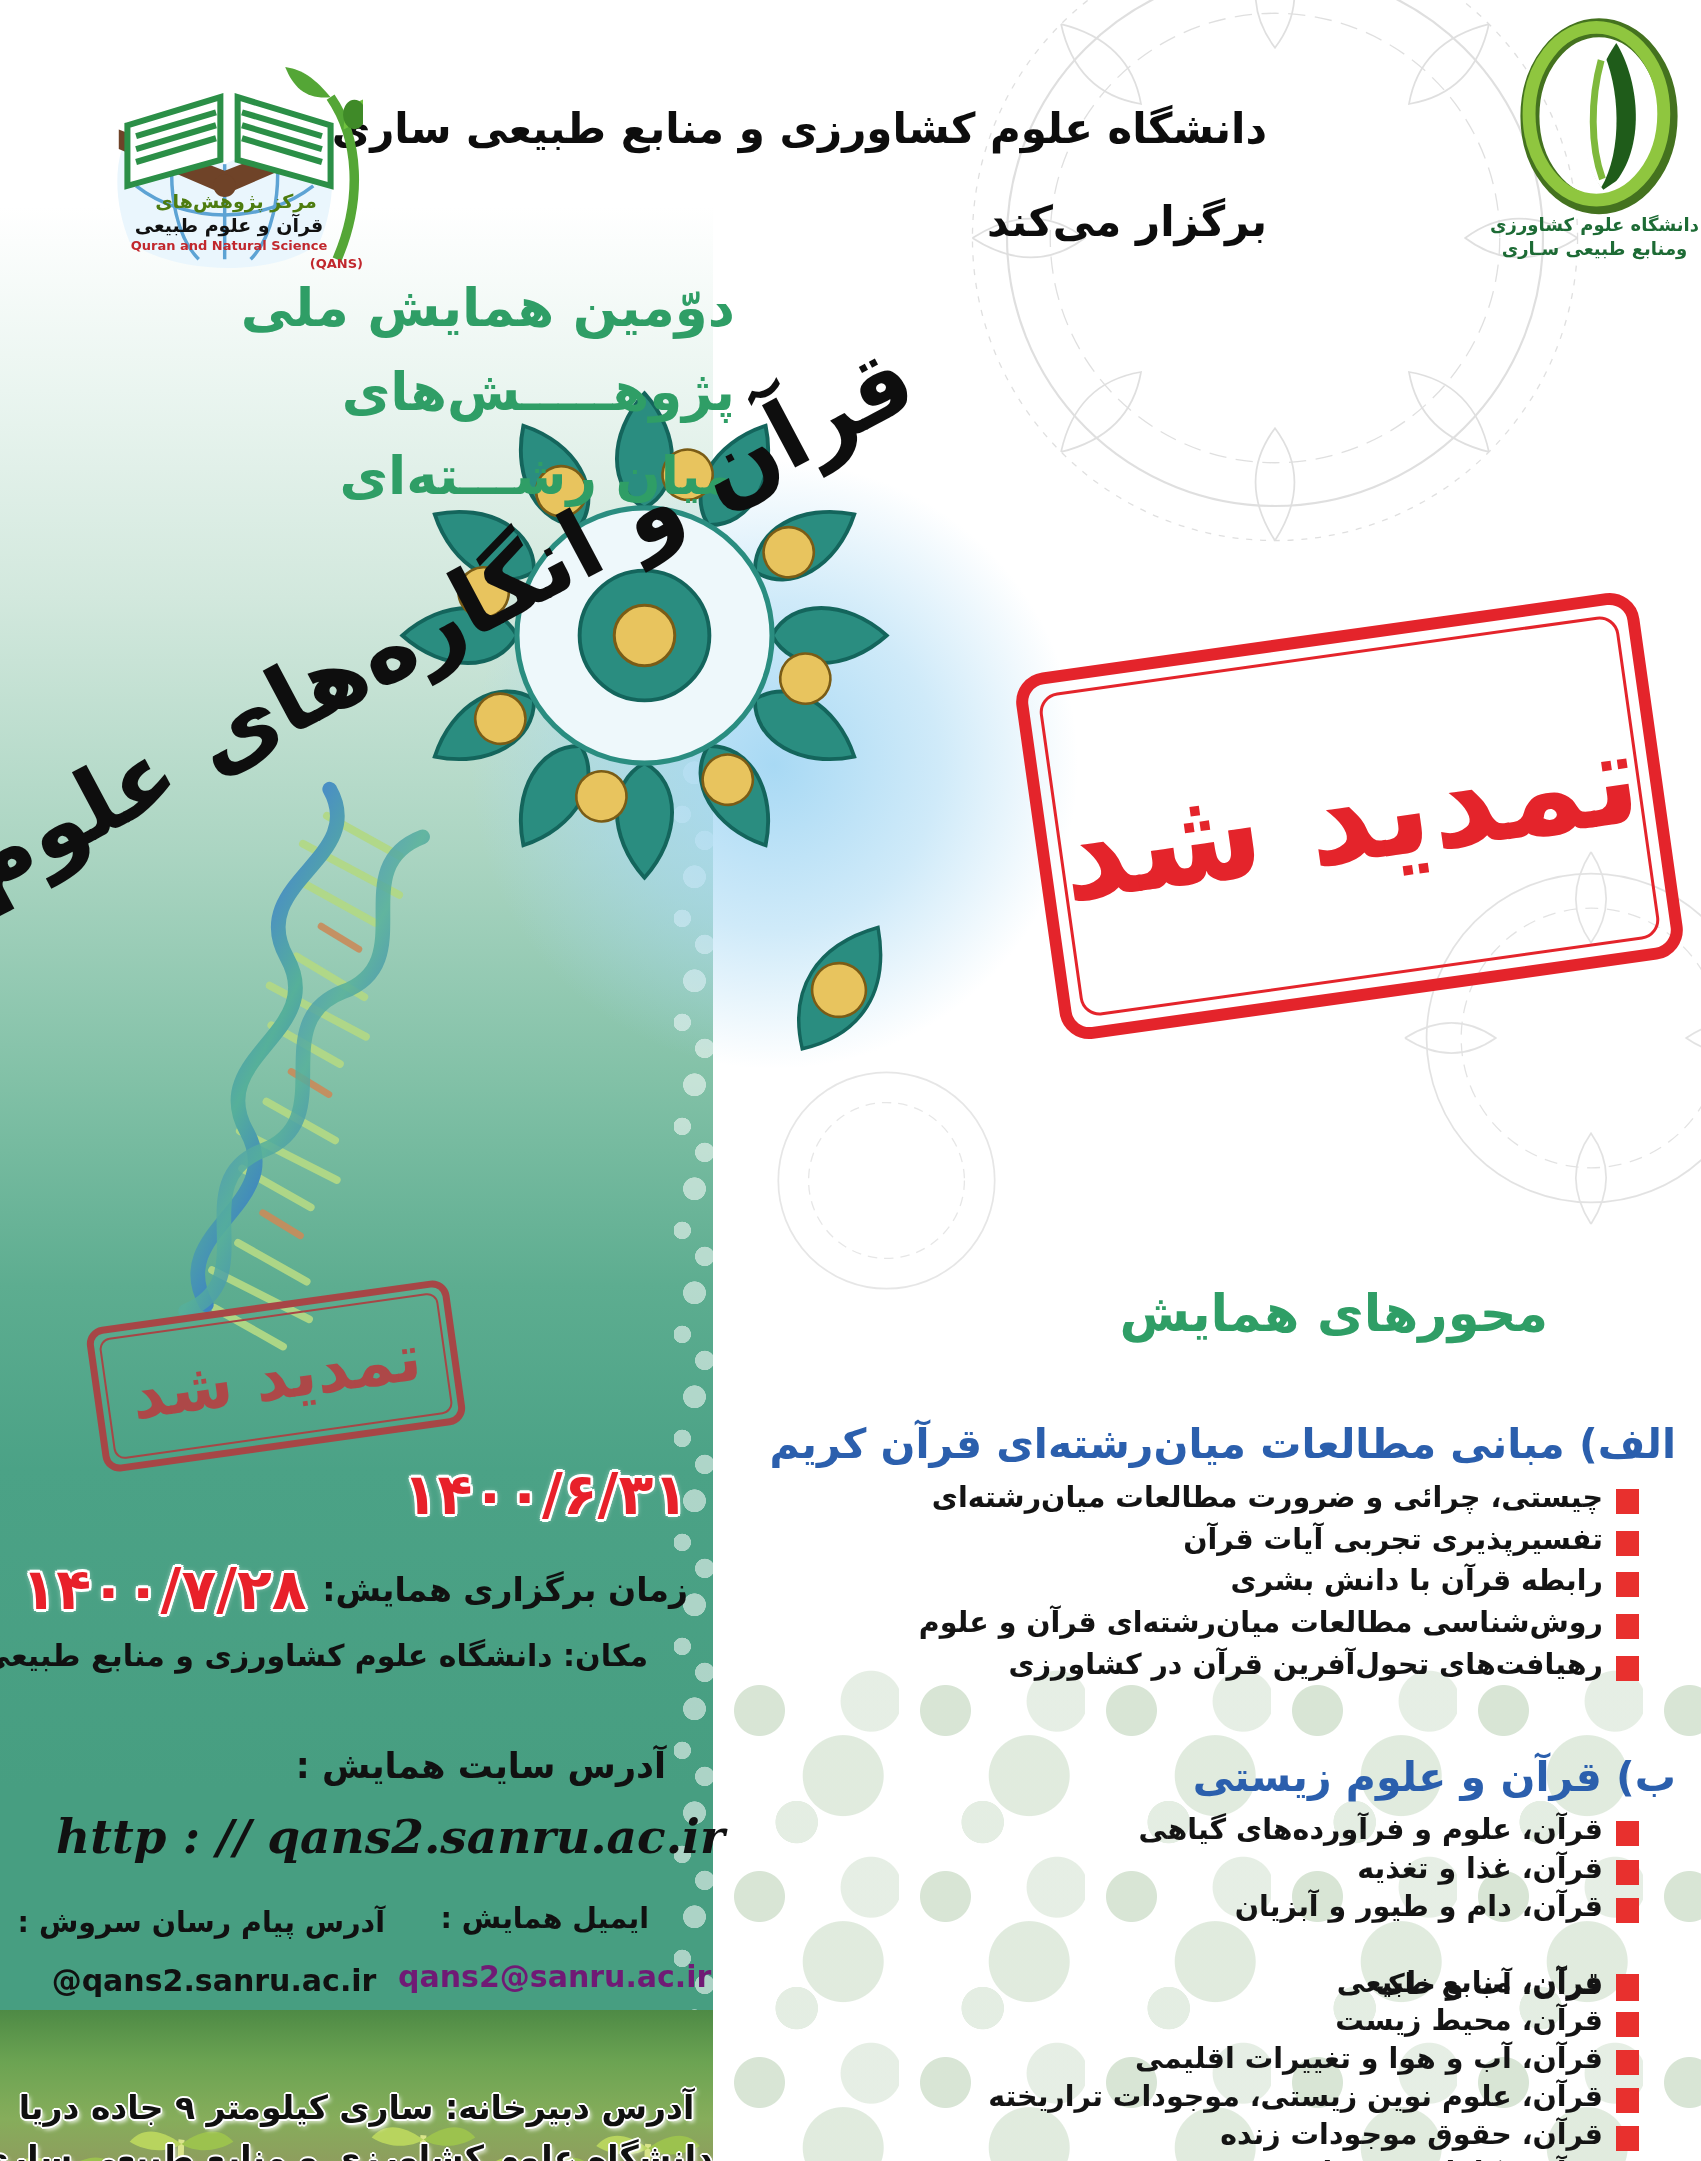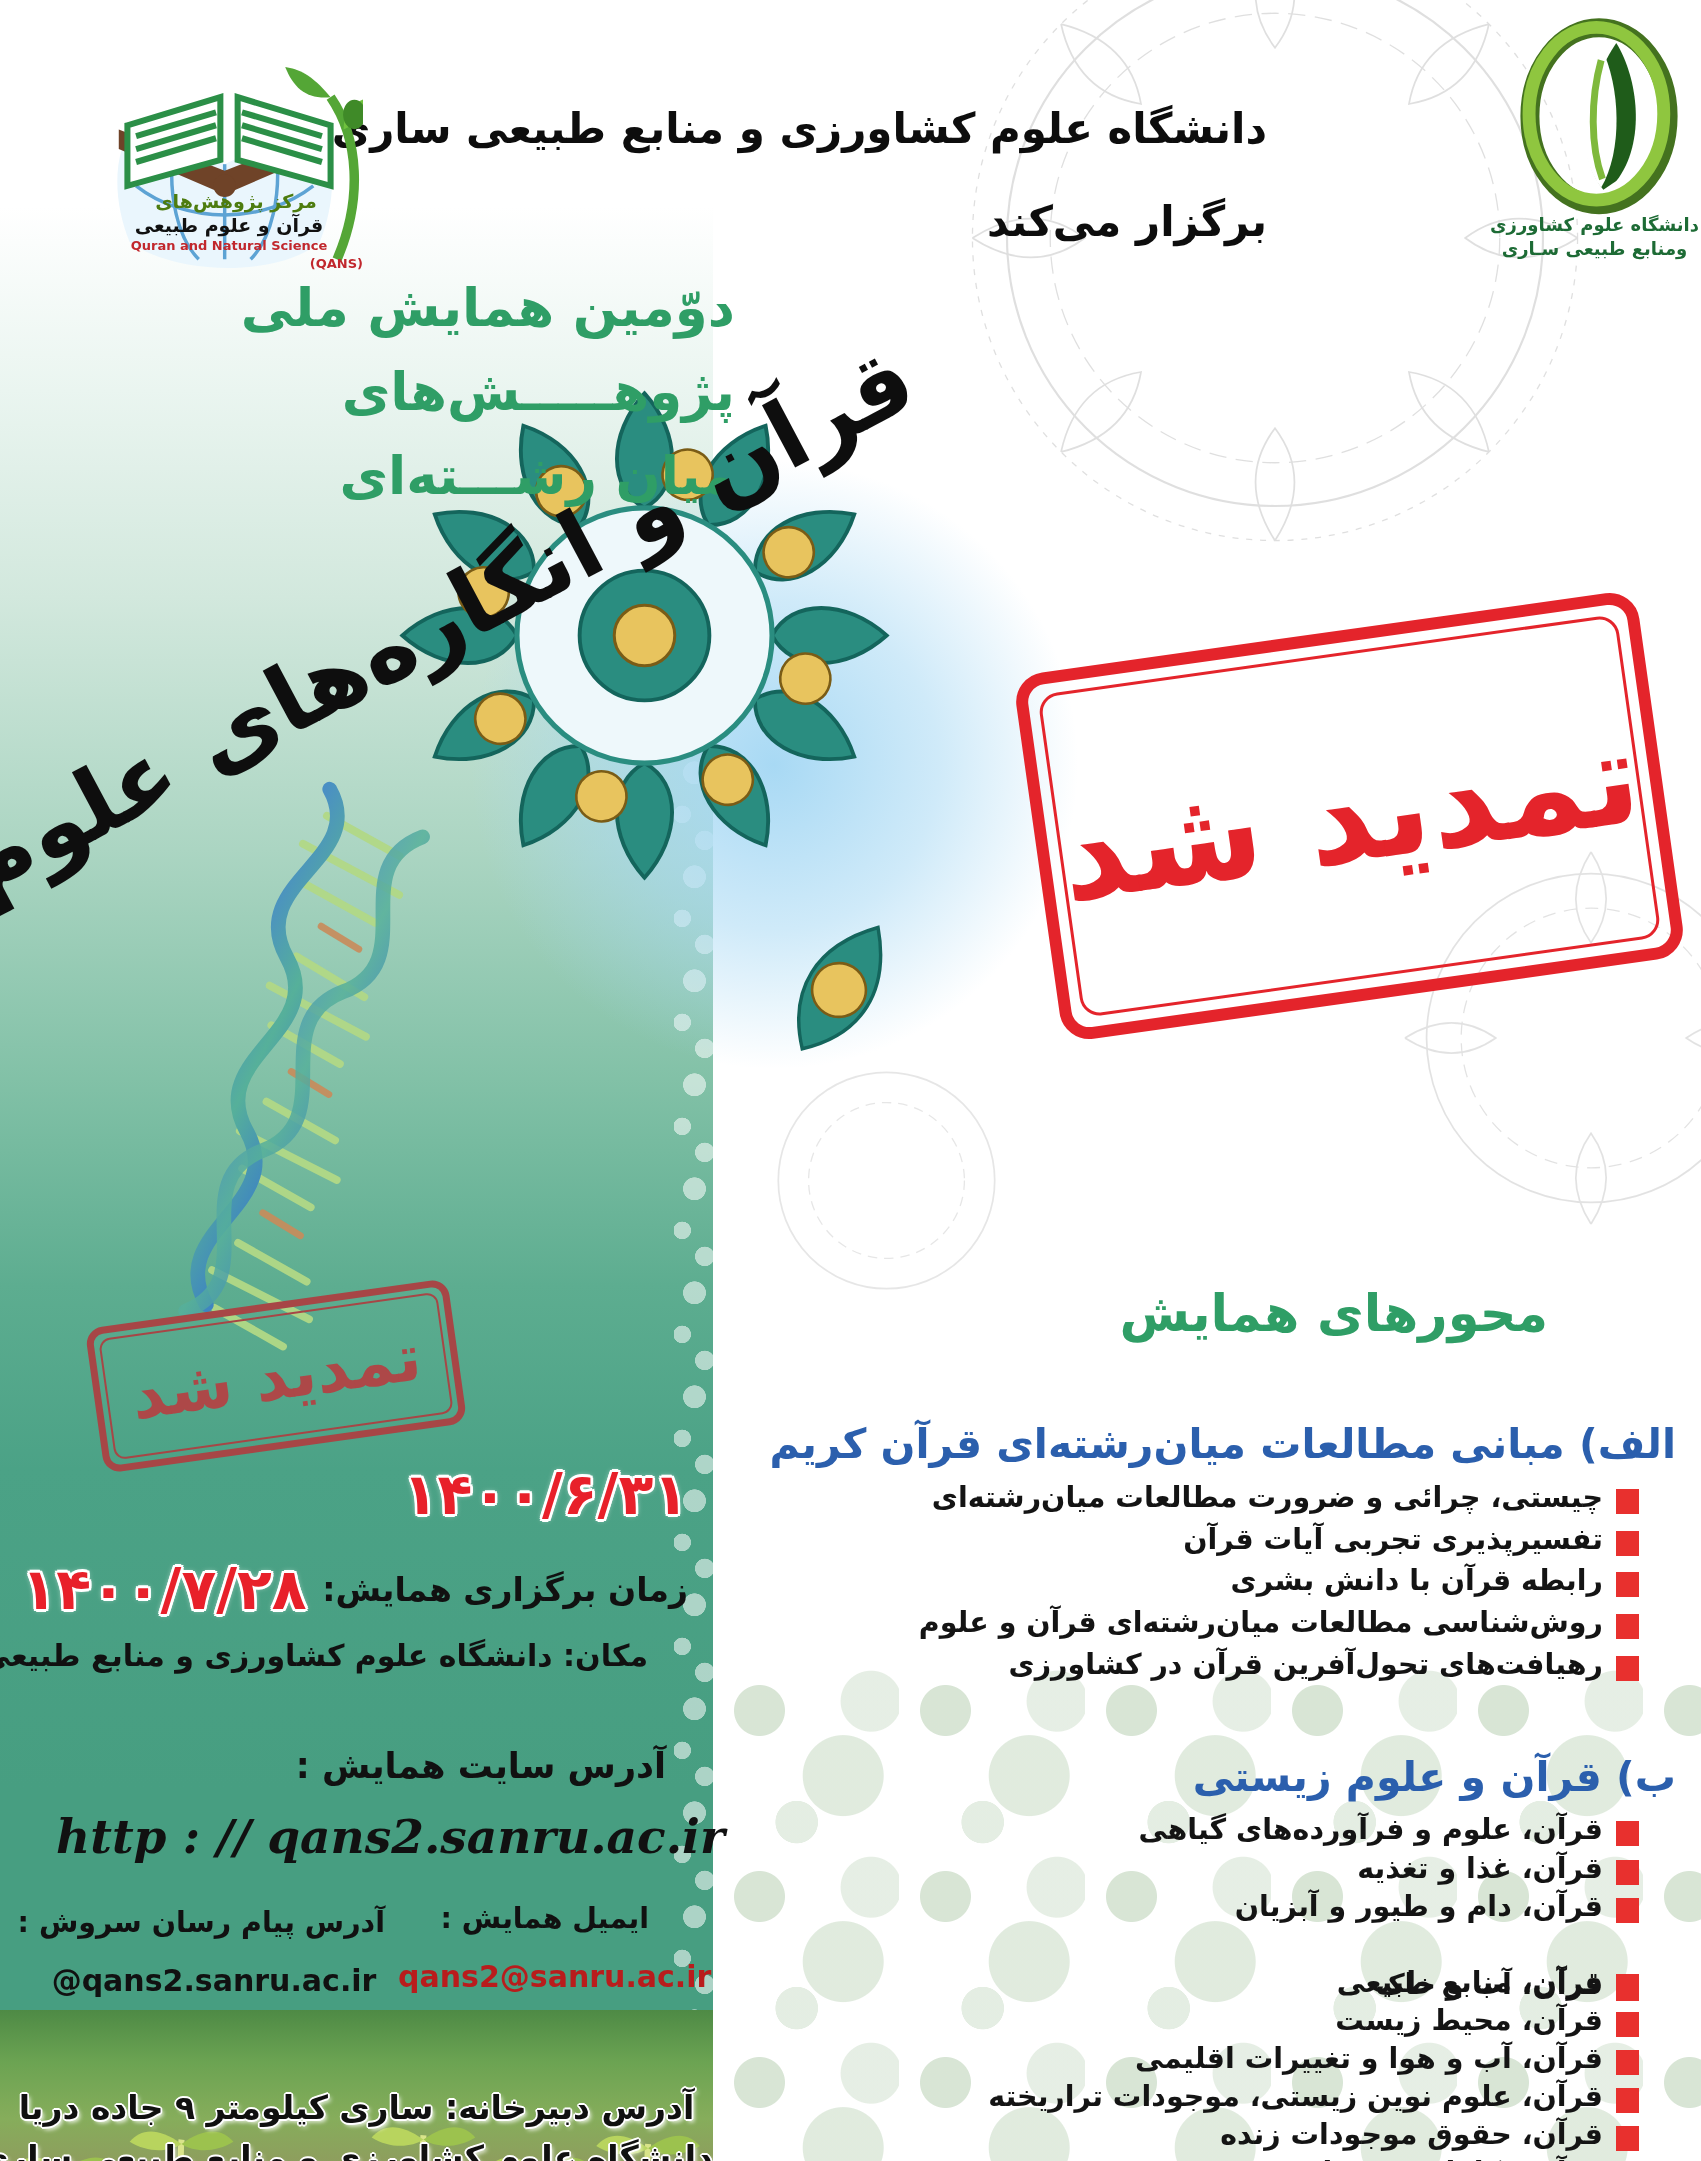--- a/index.html
+++ b/index.html
@@ -221,21 +221,21 @@
     <span class="nowrap" style="font-size:33px;font-weight:900;color:#111">زمان برگزاری همایش:</span>
     <span class="nowrap outline-strong" style="font-size:57px;font-weight:900;color:#e8202a">۱۴۰۰/۷/۲۸</span>
   </div>
   <div class="rtl nowrap" style="position:absolute;right:1054px;top:1638px;font-size:30px;font-weight:900;color:#111">مکان: دانشگاه علوم کشاورزی و منابع طبیعی ساری</div>
 
   <div class="rtl nowrap" style="position:absolute;right:1036px;top:1746px;font-size:35px;font-weight:900;color:#111">آدرس سایت همایش :</div>
   <div class="nowrap" style="position:absolute;left:56px;top:1809px;width:614px;text-align:center;font-size:47px;font-weight:bold;font-style:italic;color:#111;font-family:'DejaVu Serif',serif">http : // qans2.sanru.ac.ir</div>
 
   <div style="position:absolute;left:398px;top:1902px;width:251px">
     <div class="rtl nowrap" style="text-align:right;font-size:28.5px;font-weight:900;color:#111">ایمیل همایش :</div>
-    <div class="nowrap" style="text-align:right;font-size:30px;font-weight:bold;color:#b91c1c;margin-top:24px">qans2@sanru.ac.ir</div>
+    <div class="nowrap" style="text-align:right;font-size:30px;font-weight:bold;color:#701a75;margin-top:24px">qans2@sanru.ac.ir</div>
   </div>
   <div style="position:absolute;left:43px;top:1906px;width:342px">
     <div class="rtl nowrap" style="text-align:right;font-size:28.5px;font-weight:900;color:#111">آدرس پیام رسان سروش :</div>
     <div class="nowrap" style="text-align:center;font-size:30px;font-weight:bold;color:#111;margin-top:24px">@qans2.sanru.ac.ir</div>
   </div>
 
   <div class="photo"></div>
   <svg style="position:absolute;left:0;top:2010px" width="713" height="286" viewBox="0 0 1650 662">
     <defs>
       <g id="sprout">

